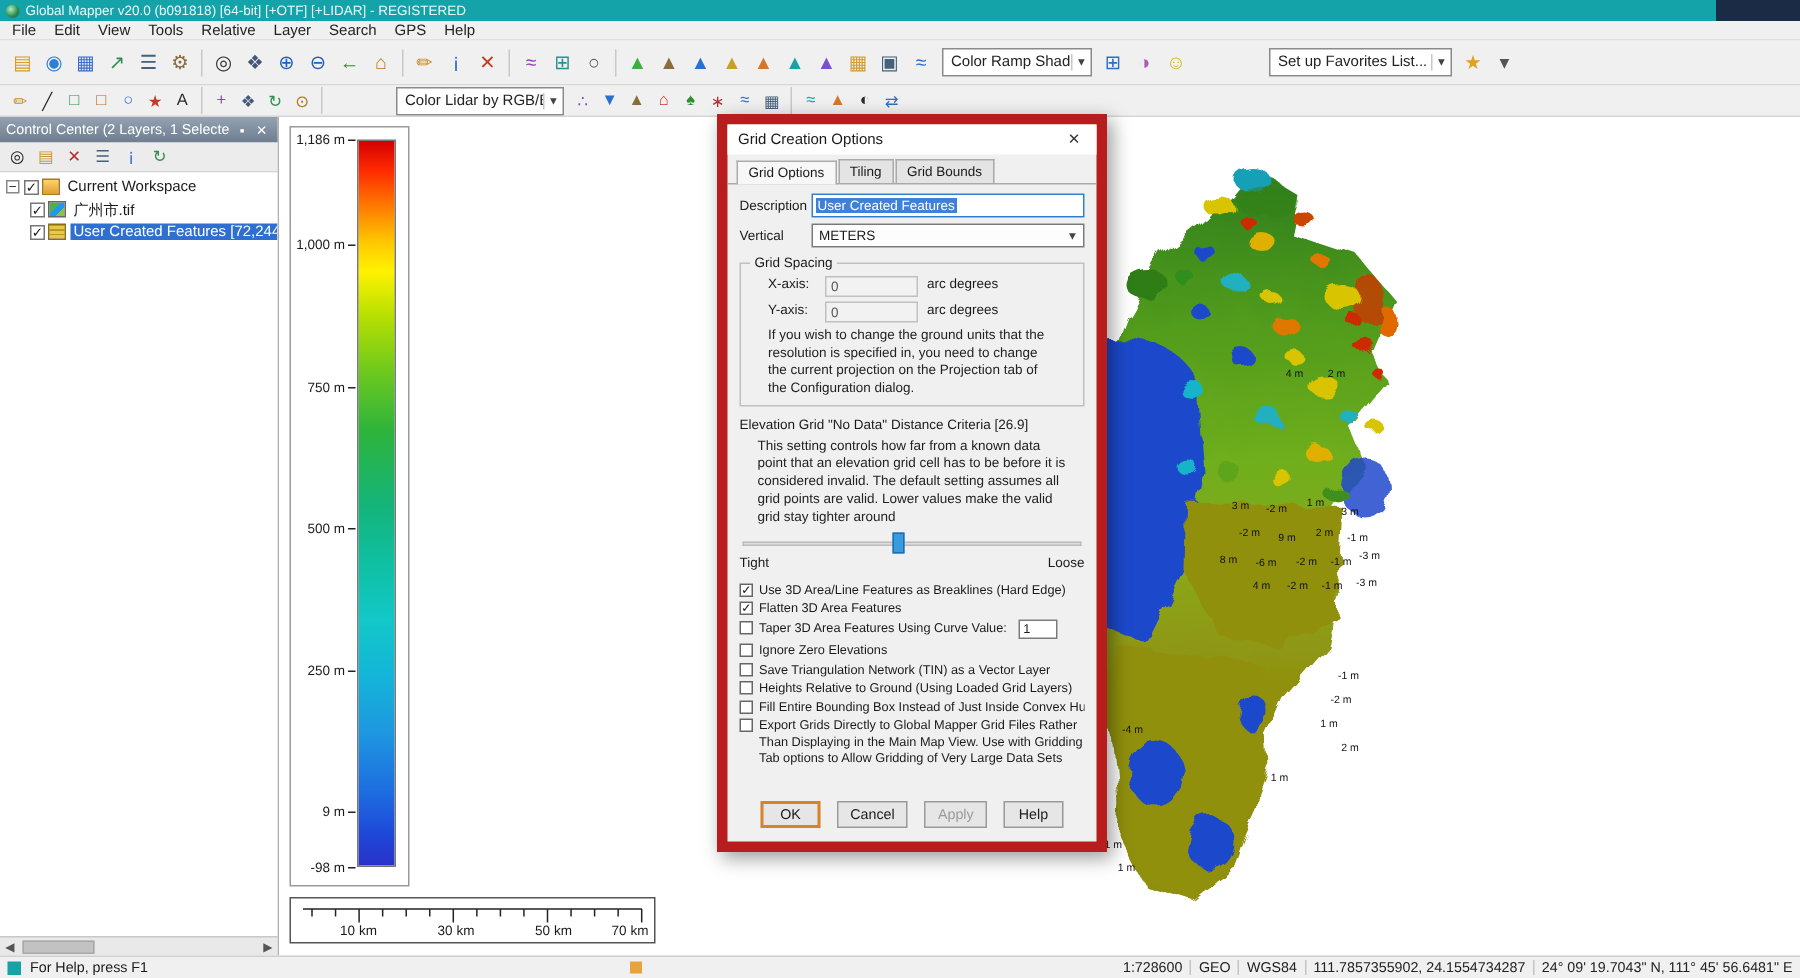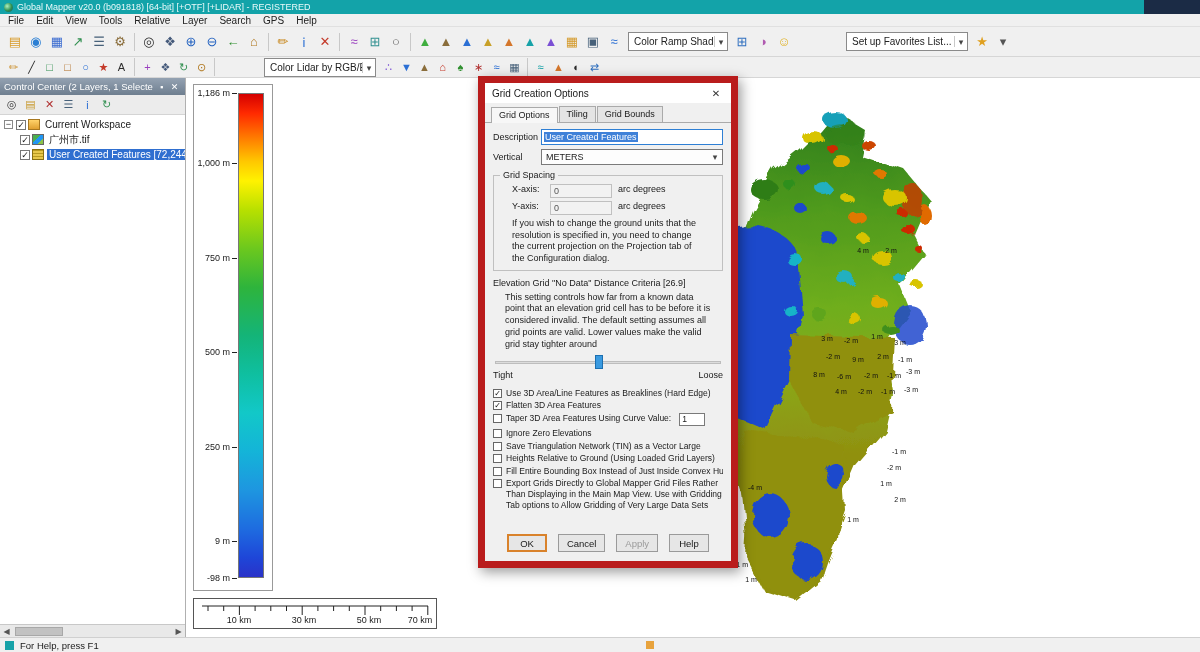--- a/index.html
+++ b/index.html
@@ -518,21 +518,21 @@
             <span class="cb"></span>
             <span class="lbl">Taper 3D Area Features Using Curve Value:</span>
             <span class="taper-input">1</span>
           </div>
           <div class="cb-row">
             <span class="cb"></span>
             <span class="lbl">Ignore Zero Elevations</span>
           </div>
           <div class="cb-row">
             <span class="cb"></span>
-            <span class="lbl">Save Triangulation Network (TIN) as a Vector Large</span>
+            <span class="lbl">Save Triangulation Network (TIN) as a Vector Layer</span>
           </div>
           <div class="cb-row">
             <span class="cb"></span>
             <span class="lbl">Heights Relative to Ground (Using Loaded Grid Layers)</span>
           </div>
           <div class="cb-row">
             <span class="cb"></span>
             <span class="lbl">Fill Entire Bounding Box Instead of Just Inside Convex Hull</span>
           </div>
           <div class="cb-row wrap">
@@ -549,15 +549,26 @@
         </div>
     </div>
   </div>
 
   <div class="statusbar">
     <span class="st-chip"></span>
     <span>For Help, press F1</span>
     <span class="st-spacer"></span>
     <span class="st-orange"></span>
     <span class="st-spacer"></span>
+    <div id="status-right">
+        <span class="st-seg">1:728600</span>
+        <span class="st-div"></span>
+        <span class="st-seg">GEO</span>
+        <span class="st-div"></span>
+        <span class="st-seg">WGS84</span>
+        <span class="st-div"></span>
+        <span class="st-seg">111.7857355902, 24.1554734287</span>
+        <span class="st-div"></span>
+        <span class="st-seg">24° 09' 19.7043" N, 111° 45' 56.6481" E</span>
+      </div>
   </div>
 
 </div>
 
 </body></html>

